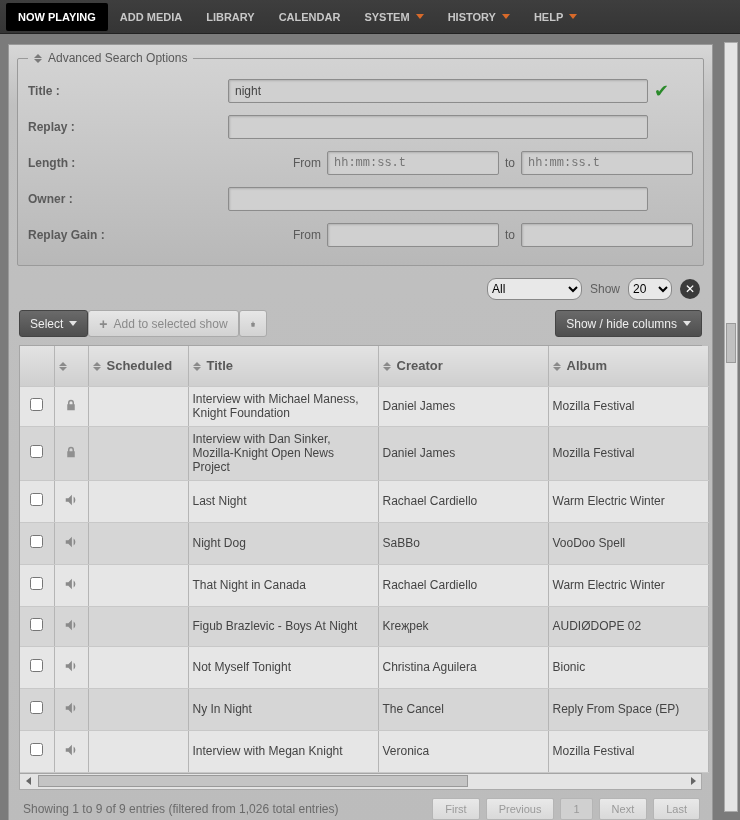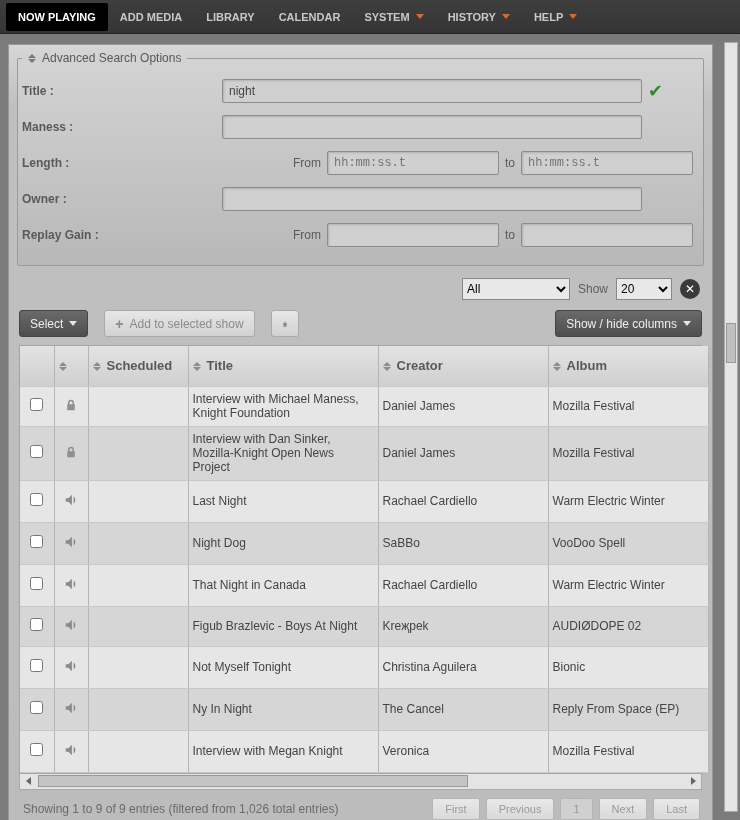--- a/index.html
+++ b/index.html
@@ -12,45 +12,45 @@
 .topnav .chev { display:inline-block; width:0; height:0; border-left:4px solid transparent; border-right:4px solid transparent; border-top:5px solid #d86a2a; }
 
 
 .main { background: #7b7b7b; padding: 10px 8px 6px 8px; height: 786px; position: relative; }
 .scrollbar-right { position:absolute; top:8px; right:2px; width:14px; bottom:8px; background:#e4e4e4; border:1px solid #aaa; }
 .scrollbar-right .thumb { position:absolute; left:1px; right:1px; height:40px; background:#c0c0c0; top:280px; border:1px solid #999; }
 
 .content { background: linear-gradient(#d7d7d7,#c0c0c0 60px,#bcbcbc); border:1px solid #999; width: 705px; min-height: 770px; padding: 0 0 6px 0; }
 
 
-fieldset.adv { border:1px solid #9a9a9a; margin:6px 8px 12px 8px; padding: 14px 10px 18px 4px; background: linear-gradient(#d3d3d3,#b8b8b8); border-radius:2px; }
+fieldset.adv { border:1px solid #9a9a9a; margin:6px 8px 12px 8px; padding: 14px 10px 18px 10px; background: linear-gradient(#d3d3d3,#b8b8b8); border-radius:2px; }
 fieldset.adv legend { padding:0 6px; font-size:12px; color:#595959; display:flex; align-items:center; gap:6px; }
 .legend-sorter { display:inline-flex; flex-direction:column; gap:1px; }
 .legend-sorter span { width:7px; height:4px; display:block; }
 .legend-sorter .up { border-left:4px solid transparent; border-right:4px solid transparent; border-bottom:4px solid #7a7a7a; }
 .legend-sorter .dn { border-left:4px solid transparent; border-right:4px solid transparent; border-top:4px solid #7a7a7a; }
 
 .row { display:flex; align-items:center; margin-bottom:12px; }
 .row label { width:200px; color:#5a5a5a; font-weight:bold; font-size:12px; }
 .row .from-lbl,.row .to-lbl { color:#5a5a5a; font-size:12px; padding:0 6px; }
 .row input[type=text] { background:#d0d0d0; border:1px solid #8c8c8c; border-radius:2px; height:24px; padding:2px 6px; font-size:12px; color:#444; box-shadow: inset 1px 1px 2px rgba(0,0,0,0.15); }
 .row input.wide { width:420px; }
 .row input.range { width:172px;font-family:Liberation Mono, monospace; }
 .row .check { color:#2a8a2a; font-size:18px; margin-left:6px; }
 
 
 .showbar { display:flex; justify-content:flex-end; align-items:center; gap:8px; padding:0 12px 10px 12px; }
 .showbar select { height:22px; background:#e8e8e8; border:1px solid #888; font-size:12px; }
-.showbar .all-sel { width:108px; }
-.showbar .count-sel { width:56px; }
+.showbar .all-sel { width:95px;border-radius:9px; }
+.showbar .count-sel { width:44px;border-radius:9px; }
 .showbar .lbl { color:#5e5e5e; font-size:12px; }
 .clearbtn { width:20px; height:20px; border-radius:50%; background:#3a3a3a; color:#fff; display:flex; align-items:center; justify-content:center; font-size:12px; cursor:pointer; }
 
 
-.actionbar { display:flex; align-items:center; gap:16px; padding:0 10px 8px 10px; }
+.actionbar { display:flex; align-items:center; gap:0; padding:0 10px 8px 10px; }
 .btn { display:flex; align-items:center; gap:6px; height:27px; padding:0 10px; border-radius:3px; font-size:12px; cursor:pointer; }
 .btn-dark { background:linear-gradient(#6a6a6a,#4e4e4e); color:#eee; border:1px solid #444; }
 .btn-light { background:linear-gradient(#e7e7e7,#d2d2d2); color:#8a8a8a; border:1px solid #aaa; }
 .btn .chev-w { display:inline-block; width:0; height:0; border-left:4px solid transparent; border-right:4px solid transparent; border-top:5px solid #e4e4e4; }
 .btn .plus { font-weight:bold; font-size:14px; }
 .trash { width:28px; justify-content:center; }
 .trash svg { width:14px; height:14px; fill:#8a8a8a; }
 .spacer { flex:1; }
 
 
@@ -124,21 +124,21 @@
           </span>
         <span>Advanced Search Options</span>
       </legend>
 
       <div class="row">
         <label>Title :</label>
         <input type="text" class="wide" value="night" style="">
         <span class="check">✔</span>
       </div>
       <div class="row">
-        <label>Maness :</label>
+        <label>Replay :</label>
         <input type="text" class="wide" value="" style="">
       </div>
       <div class="row">
         <label>Length :</label>
         <span style="flex:1"></span>
         <span class="from-lbl">From</span>
         <input type="text" class="range" placeholder="hh:mm:ss.t" style="">
         <span class="to-lbl">to</span>
         <input type="text" class="range" placeholder="hh:mm:ss.t" style="">
       </div>

